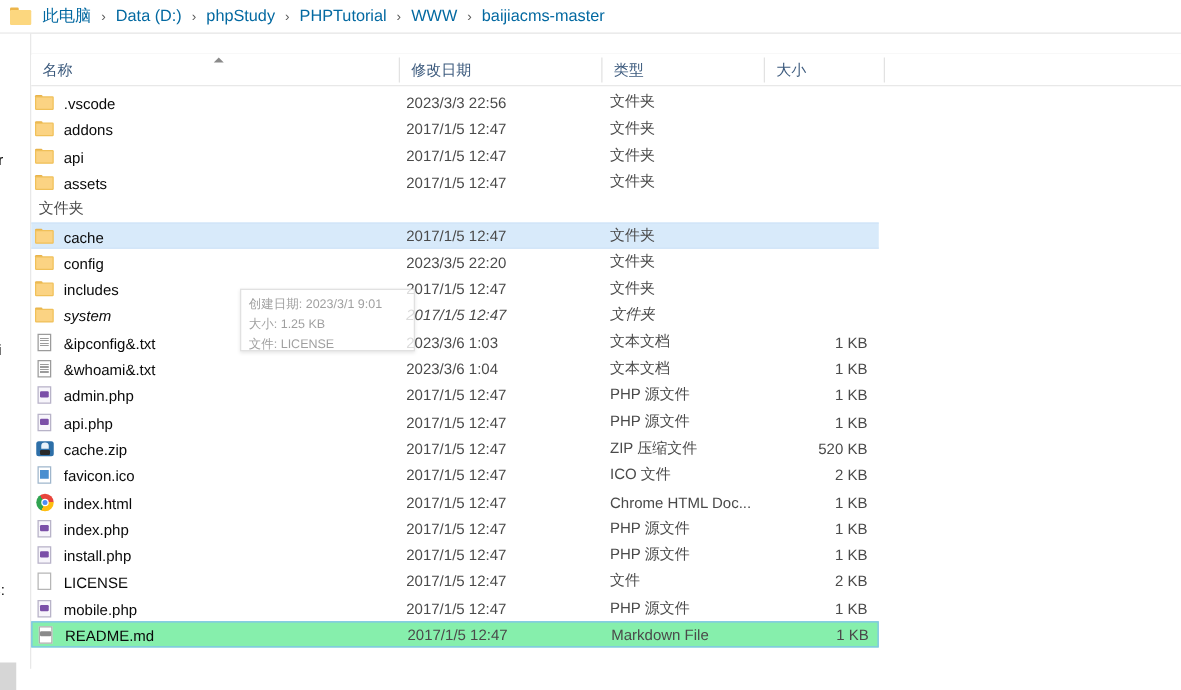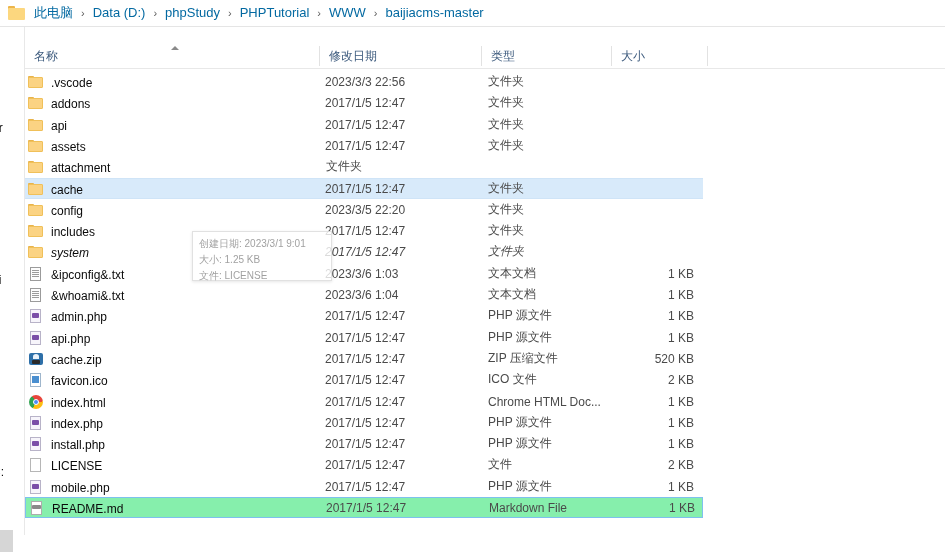--- a/index.html
+++ b/index.html
@@ -514,27 +514,20 @@
           <span class="f-tab"></span>
           <span class="f-body"></span>
         </span>
         <span class="label">assets</span>
       </div>
       <div class="cell-date">2017/1/5 12:47</div>
       <div class="cell-type">文件夹</div>
       <div class="cell-size"></div>
     </div>
     <div class="row" style="top: 85px;">
-      <div class="cell-name">
-        <span class="ficon ic-folder">
-          <span class="f-tab"></span>
-          <span class="f-body"></span>
-        </span>
-        <span class="label">attachment</span>
-      </div>
       <div class="cell-type">文件夹</div>
       <div class="cell-size"></div>
     </div>
     <div class="row hover" style="top: 107px;">
       <div class="cell-name">
         <span class="ficon ic-folder">
           <span class="f-tab"></span>
           <span class="f-body"></span>
         </span>
         <span class="label">cache</span>

